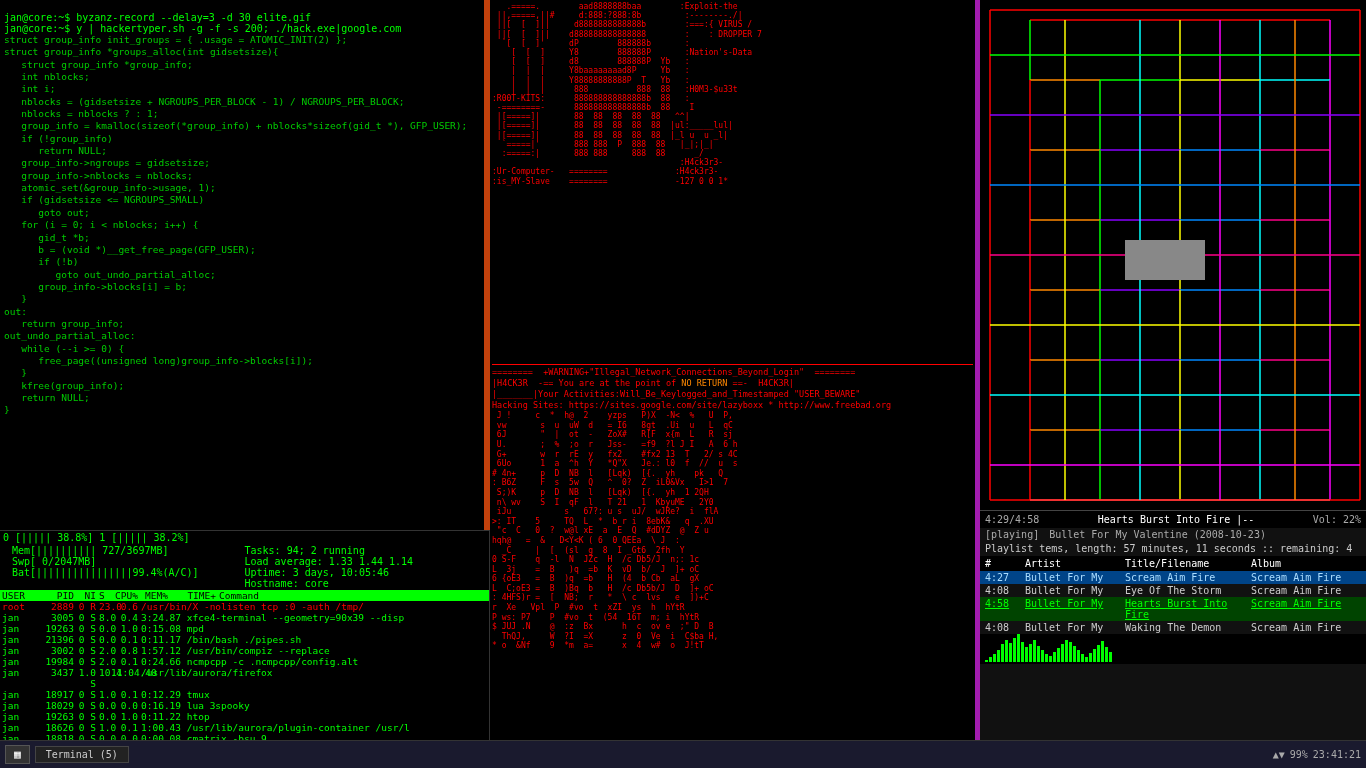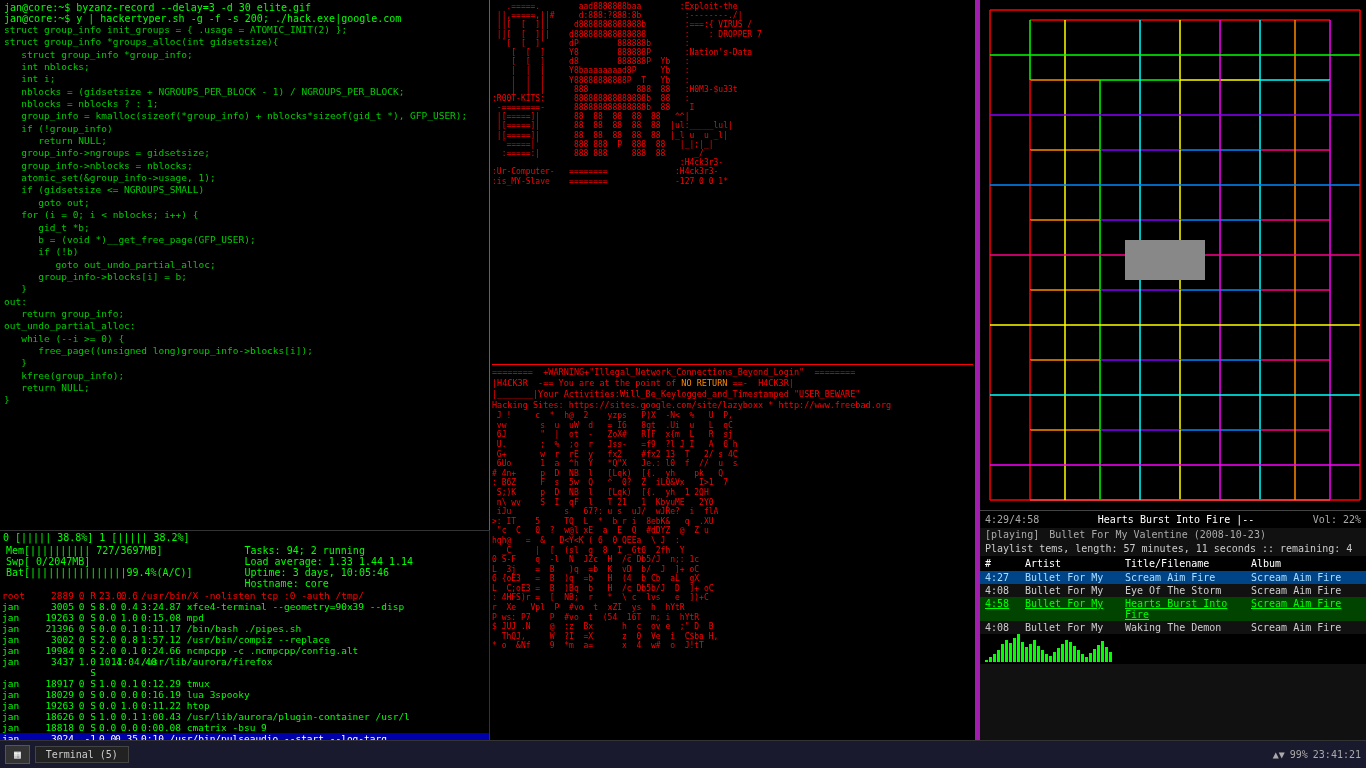--- a/index.html
+++ b/index.html
@@ -28,23 +28,23 @@
       display: flex;
       flex-direction: column;
       background: #000;
     }
 
     .terminal-top {
       flex: 1;
       background: #000;
       color: #00ff00;
       font-size: 10px;
-      padding: 2px 4px;
+      padding: 12px 4px;
       overflow: hidden;
-      border-right: 1px solid #c2410c;
+      border-right: 6px solid #c2410c;
     }
 
     .terminal-top .prompt-line {
       color: #00ff00;
     }
 
     .terminal-top .code-text {
       color: #00cc00;
       font-size: 9.5px;
       line-height: 1.3;
@@ -61,21 +61,21 @@
 
     .htop-header {
       background: #000;
       color: #00ff00;
       padding: 1px 3px;
       font-size: 10px;
     }
 
     .htop-stats {
       display: flex;
-      padding: 1px 6px;
+      padding: 1px 12px;
       font-size: 10px;
       color: #00ff00;
     }
 
     .htop-stats-left, .htop-stats-right {
       flex: 1;
     }
 
     .process-table {
       width: 100%;
@@ -379,20 +379,30 @@
         </div>
         <div class="htop-stats-right">
           <div>Tasks: 94; 2 running</div>
           <div>Load average: 1.33 1.44 1.14</div>
           <div>Uptime: 3 days, 10:05:46</div>
           <div>Hostname: core</div>
         </div>
       </div>
 
       <div class="process-table">
+        <div class="process-header">
+          <span class="col-user">USER</span>
+          <span class="col-pid">PID</span>
+          <span class="col-ni">NI</span>
+          <span class="col-s">S</span>
+          <span class="col-cpu">CPU%</span>
+          <span class="col-mem">MEM%</span>
+          <span class="col-time">TIME+</span>
+          <span class="col-cmd">Command</span>
+        </div>
         <div id="process-rows">
             <div class="process-row root-row">
               <span class="col-user">root</span>
               <span class="col-pid">2889</span>
               <span class="col-ni">0 R</span>
               <span class="col-s">23.0</span>
               <span class="col-cpu">0.6</span>
               <span class="col-cmd">/usr/bin/X -nolisten tcp :0 -auth /tmp/</span>
             </div>
             <div class="process-row">

